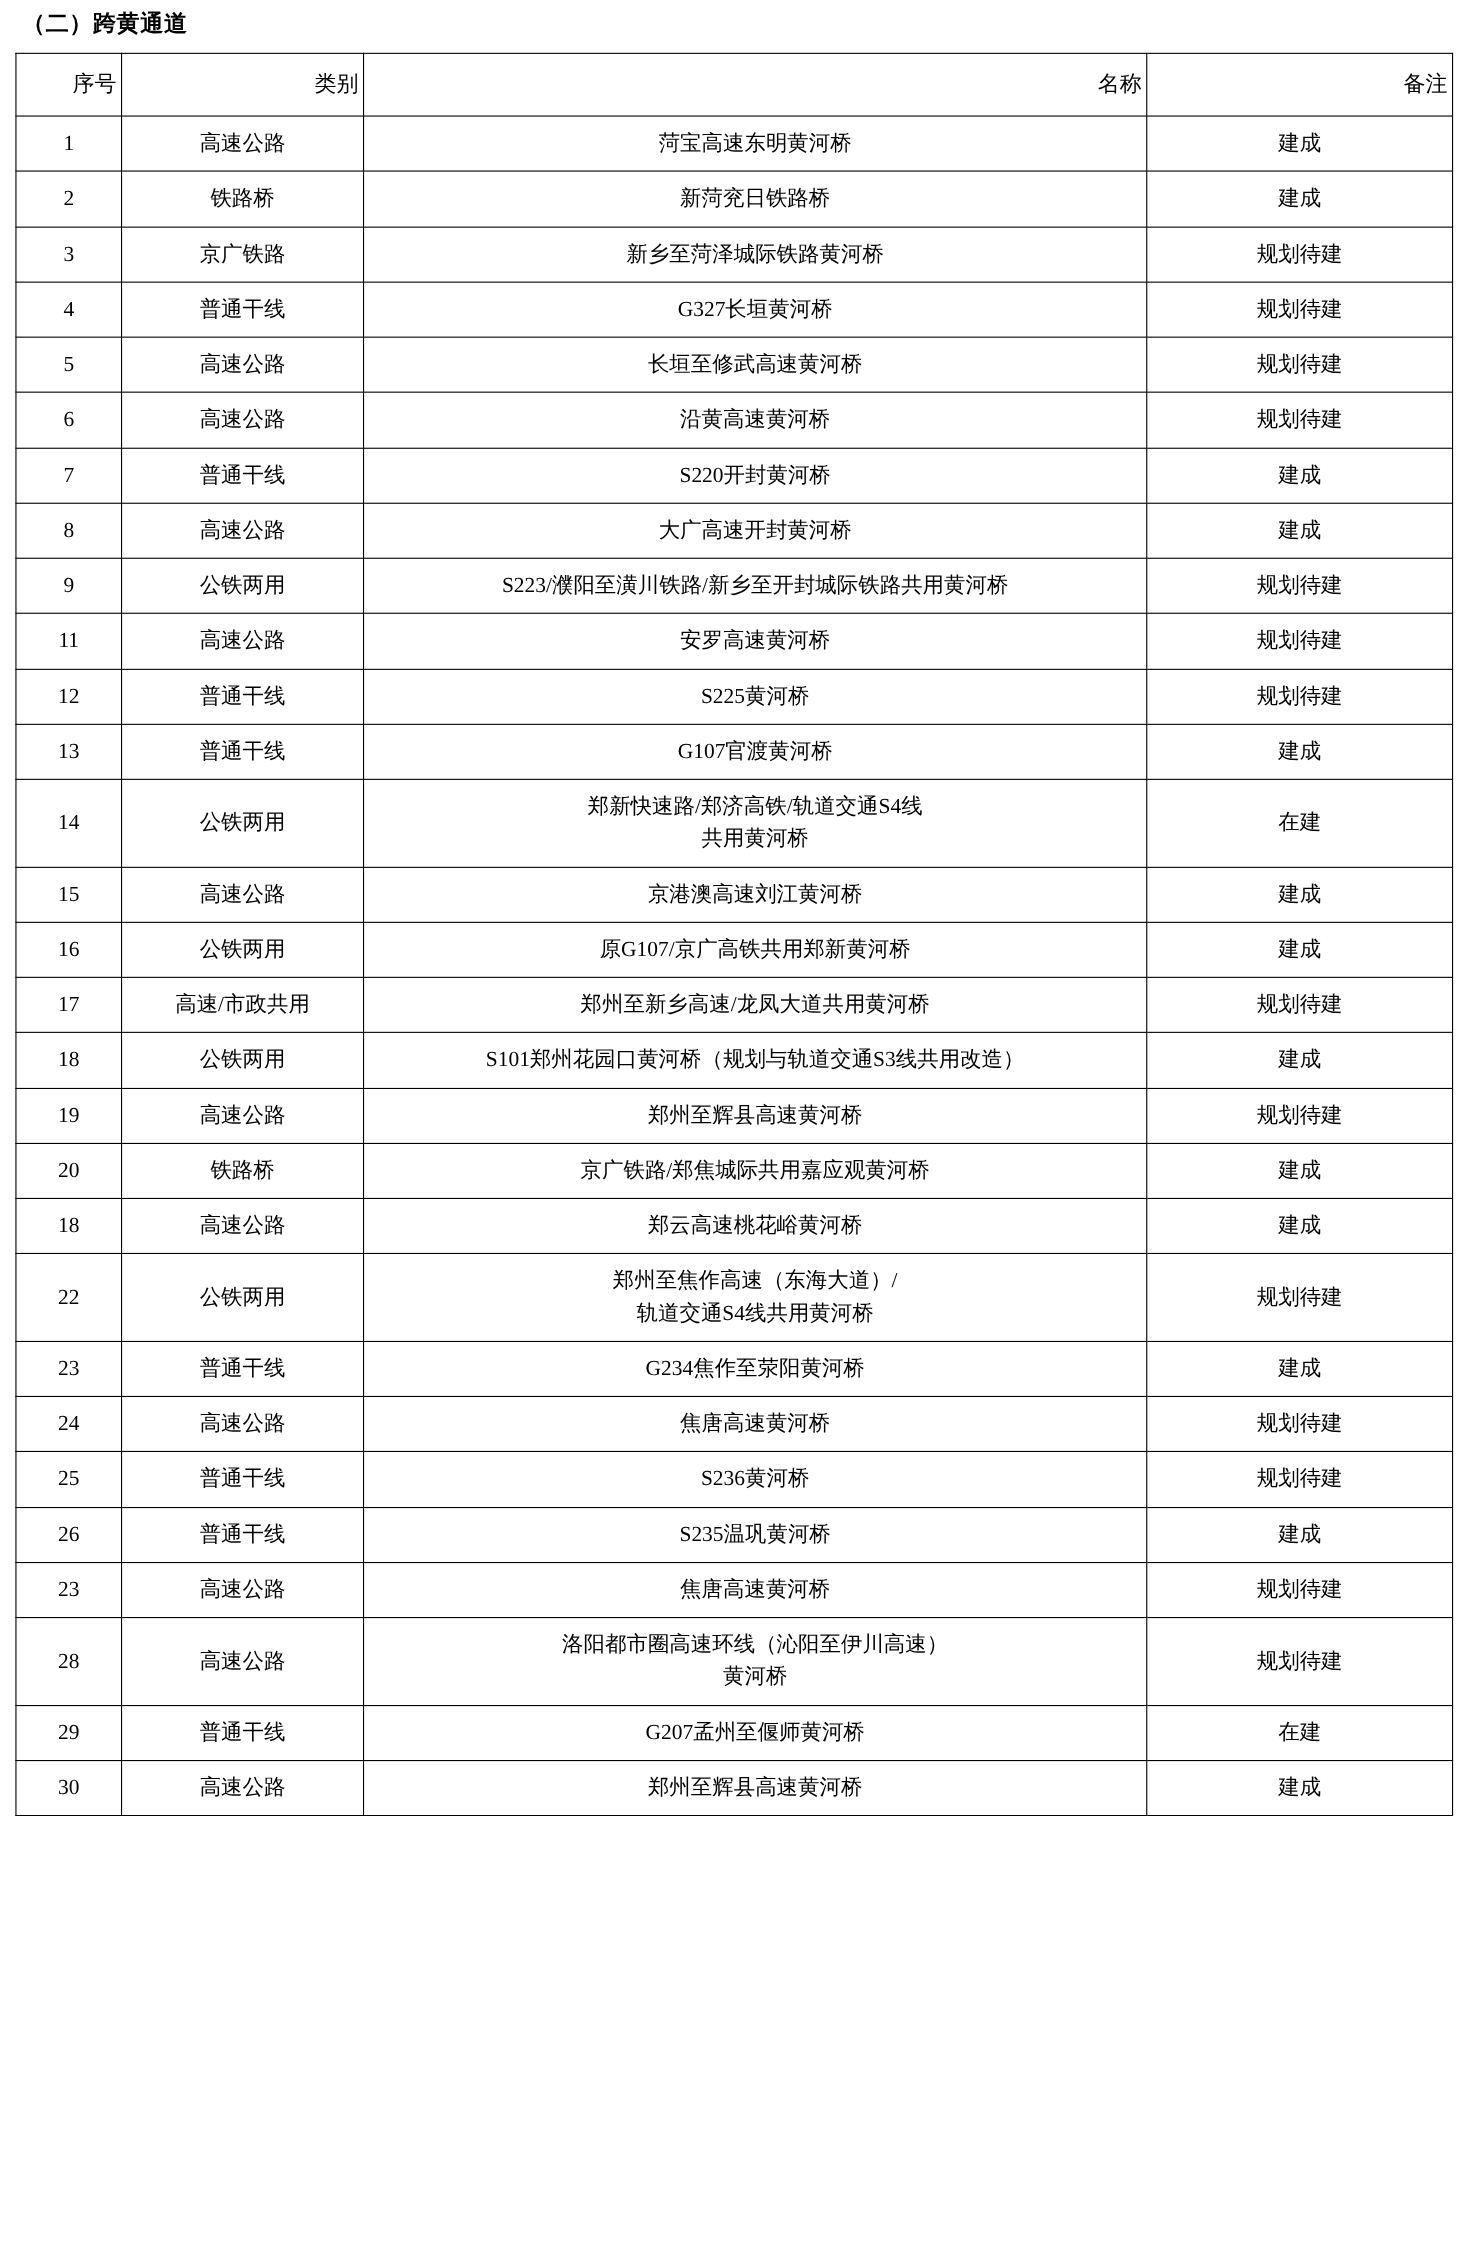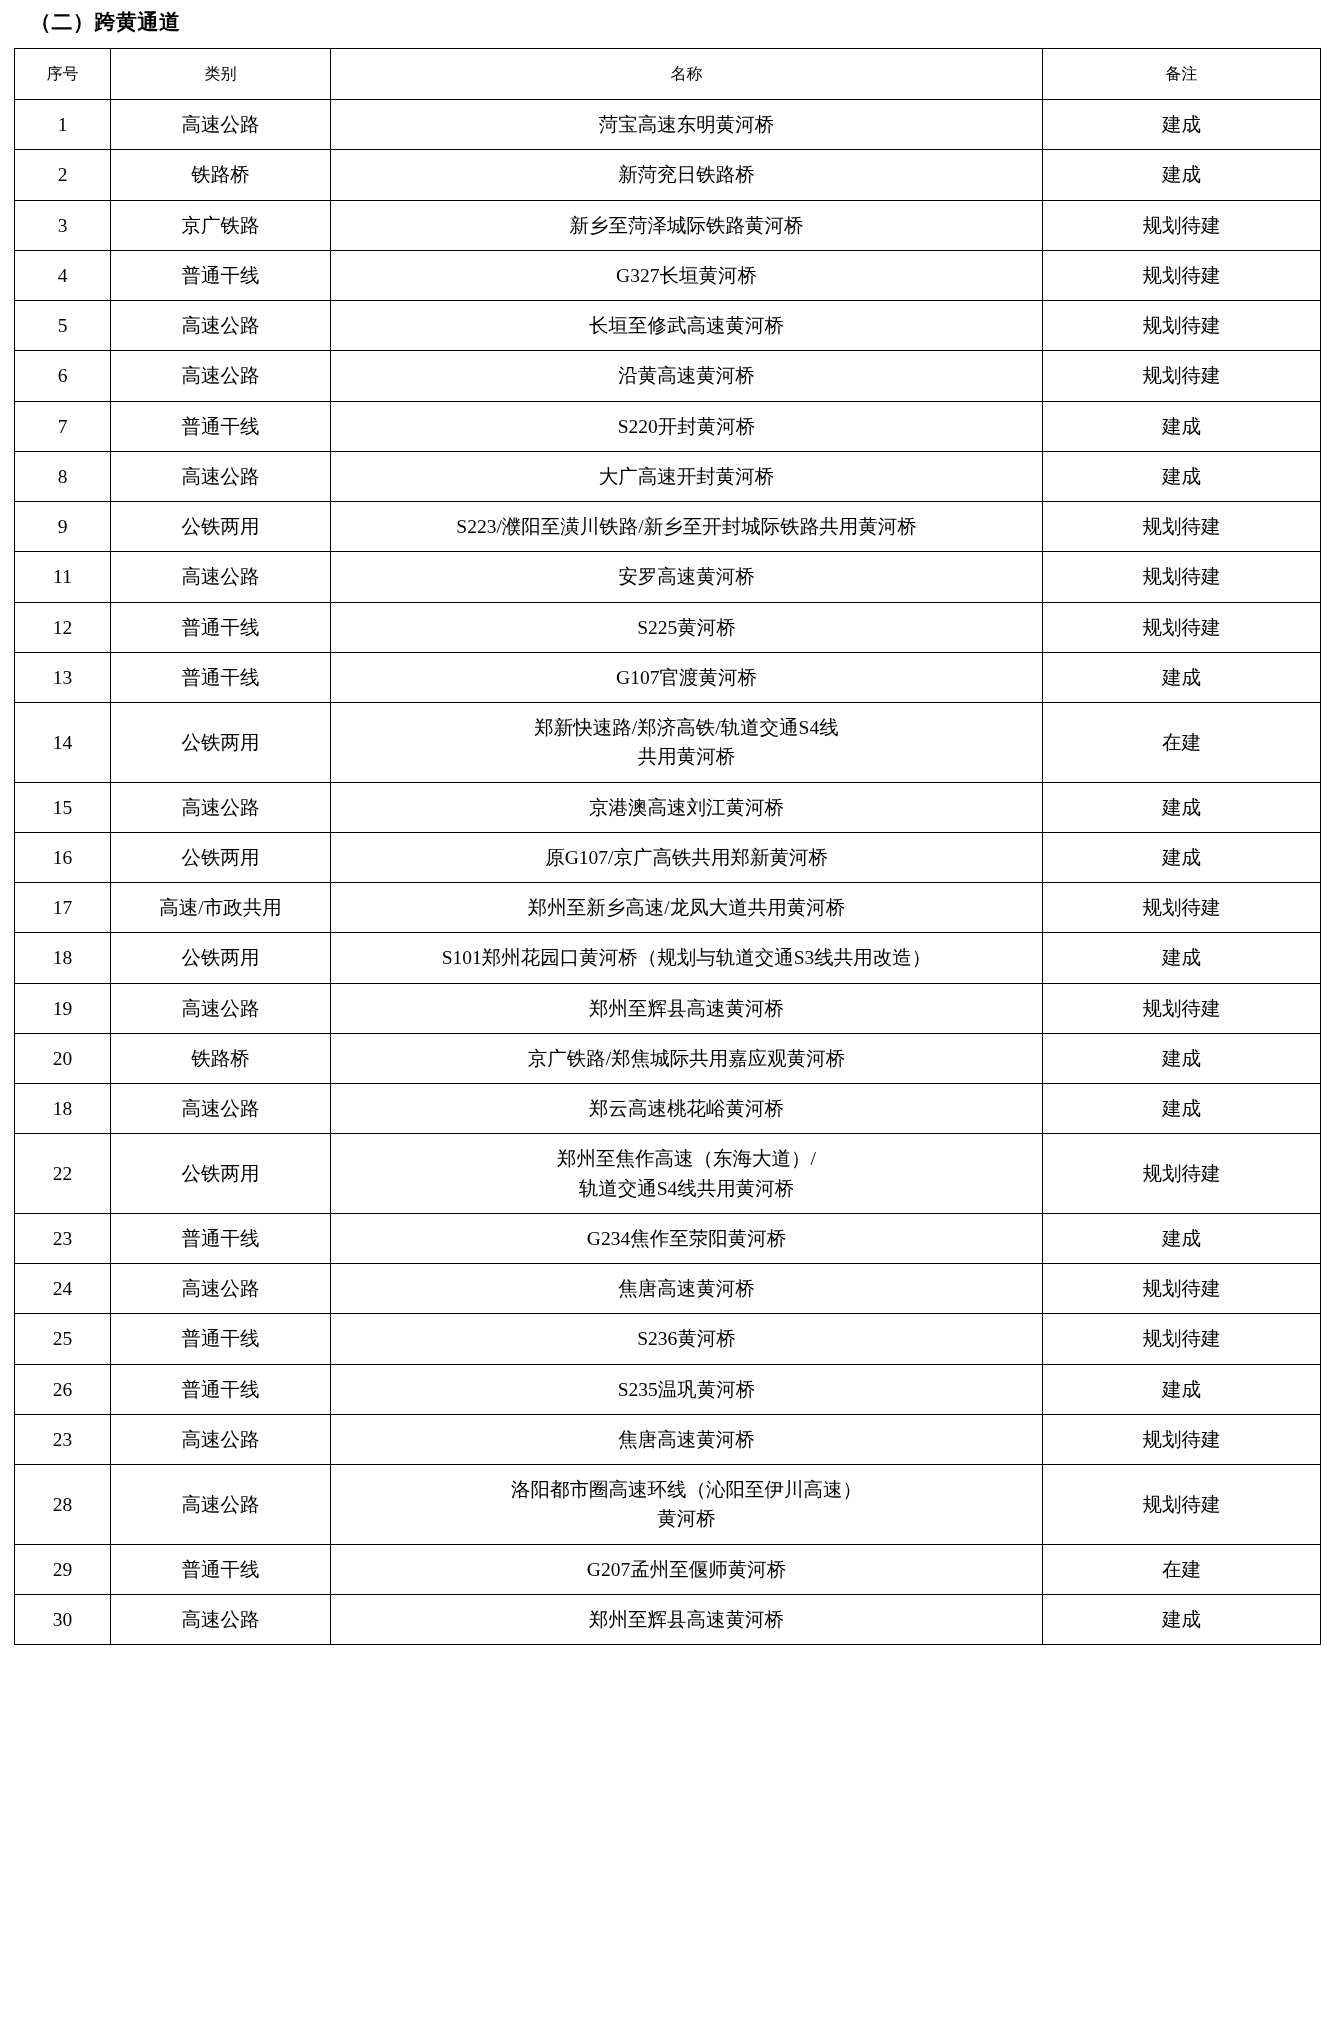--- a/index.html
+++ b/index.html
@@ -17,39 +17,39 @@
     box-sizing: border-box;
     padding: 0 14px;
   }
   .section-title {
     font-family: "Liberation Sans", "DejaVu Sans", sans-serif;
     font-weight: bold;
     font-size: 21px;
     line-height: 40px;
     padding: 2px 0 6px 6px;
     letter-spacing: 0.5px;
-    margin-left: 10px;
   }
   table.main {
     border-collapse: collapse;
     width: 1306px;
     table-layout: fixed;
   }
   table.main td, table.main th {
     border: 1px solid #000000;
     text-align: center;
     vertical-align: middle;
     font-size: 19.5px;
     font-weight: normal;
     padding: 10px 4px;
     line-height: 1.5;
   }
   table.main thead td {
-    font-size: 16px;
+    font-size: 20px;
     padding: 13px 4px;
+    text-align: right;
   }
   col.c-idx { width: 96px; }
   col.c-cat { width: 220px; }
   col.c-name { width: 712px; }
   col.c-note { width: 278px; }
   td.idx { font-family: "Liberation Serif", serif; }
   td.name { padding-left: 8px; padding-right: 8px; }
   .two-line { line-height: 1.95; }
 </style>
 </head>

